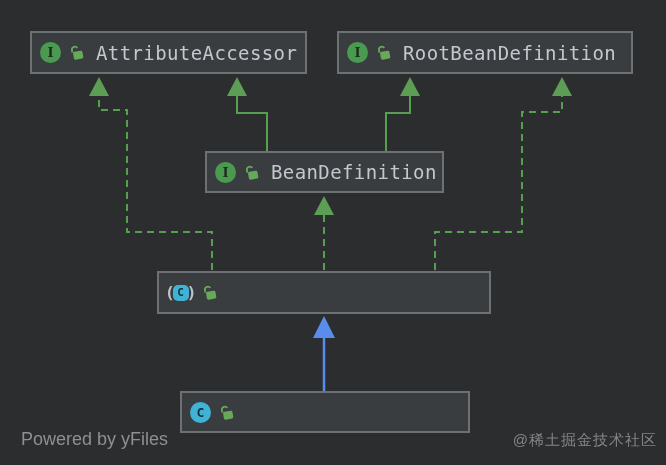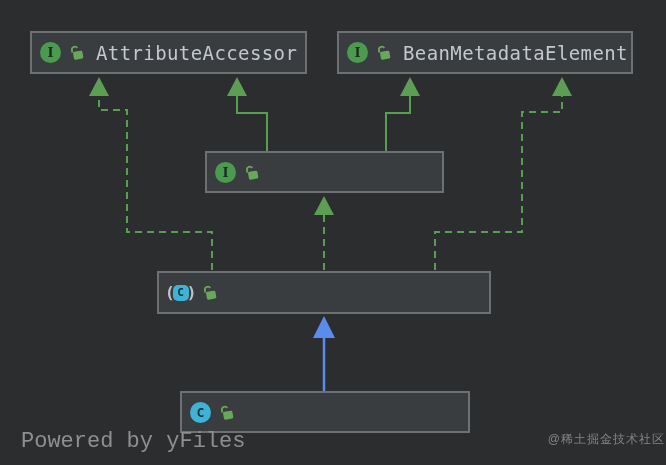--- a/index.html
+++ b/index.html
@@ -22,25 +22,25 @@
     display:flex;align-items:center;justify-content:center;
     font-family:"DejaVu Serif",serif;font-weight:bold;font-size:13px;line-height:1;
   }
   .badge.iface{background:#4a9b50;color:#1d2b1f;}
   .badge.cls{background:#3fb2d6;color:#123038;font-family:"DejaVu Sans Mono",monospace;}
   .badge.abstract{width:16px;height:16px;font-size:11px;background:#3fb2d6;color:#123038;
     font-family:"DejaVu Sans Mono",monospace;border-radius:5px;}
   .paren{color:#c0c4ca;font-size:16px;line-height:1;font-weight:bold;margin:0 -2px;}
   .lockicon{flex:0 0 auto;margin-left:2px;}
   .footer-left{
-    position:absolute;left:21px;top:429px;color:#8f8f8f;font-size:22px;
-    font-family:Liberation Mono, monospace;
+    position:absolute;left:21px;top:429px;color:#8f8f8f;font-size:18px;
+    font-family:Liberation Sans, sans-serif;
   }
   .footer-right{
-    position:absolute;right:1px;top:431px;color:#848484;font-size:12px;
+    position:absolute;right:9px;top:431px;color:#848484;font-size:15px;
     font-family:"Liberation Sans",sans-serif;letter-spacing:1px;
   }
 </style>
 </head>
 <body>
 
 <div class="stage">
 
   <svg class="edges" xmlns="http://www.w3.org/2000/svg" width="666" height="465">
 
@@ -87,31 +87,32 @@
   </div>
 
   <div class="node" style="left:337px;top:31px;width:296px;height:43px">
     <span class="badge iface">I</span>
     <svg class="lockicon" width="17" height="17" viewBox="0 0 17 17">
       <g transform="rotate(-10 8 9)">
         <path d="M4.5 8 V5.2 A3 3 0 0 1 10.2 4.2" fill="none" stroke="#68a85a" stroke-width="1.8"></path>
         <rect x="5" y="7.5" width="9.5" height="8" rx="1.6" fill="#68a85a"></rect>
       </g>
     </svg>
-    <span class="label">BeanMetadataElement</span>
+    <span class="label">RootBeanDefinition</span>
   </div>
 
   <div class="node" style="left:205px;top:151px;width:239px;height:42px">
     <span class="badge iface">I</span>
     <svg class="lockicon" width="17" height="17" viewBox="0 0 17 17">
       <g transform="rotate(-10 8 9)">
         <path d="M4.5 8 V5.2 A3 3 0 0 1 10.2 4.2" fill="none" stroke="#68a85a" stroke-width="1.8"></path>
         <rect x="5" y="7.5" width="9.5" height="8" rx="1.6" fill="#68a85a"></rect>
       </g>
     </svg>
+    <span class="label">BeanDefinition</span>
   </div>
 
   <div class="node" style="left:157px;top:271px;width:334px;height:43px">
     <span style="display:flex;align-items:center;">
       <span class="paren">(</span>
       <span class="badge abstract">C</span>
       <span class="paren">)</span>
     </span>
     <svg class="lockicon" width="17" height="17" viewBox="0 0 17 17">
       <g transform="rotate(-10 8 9)">

